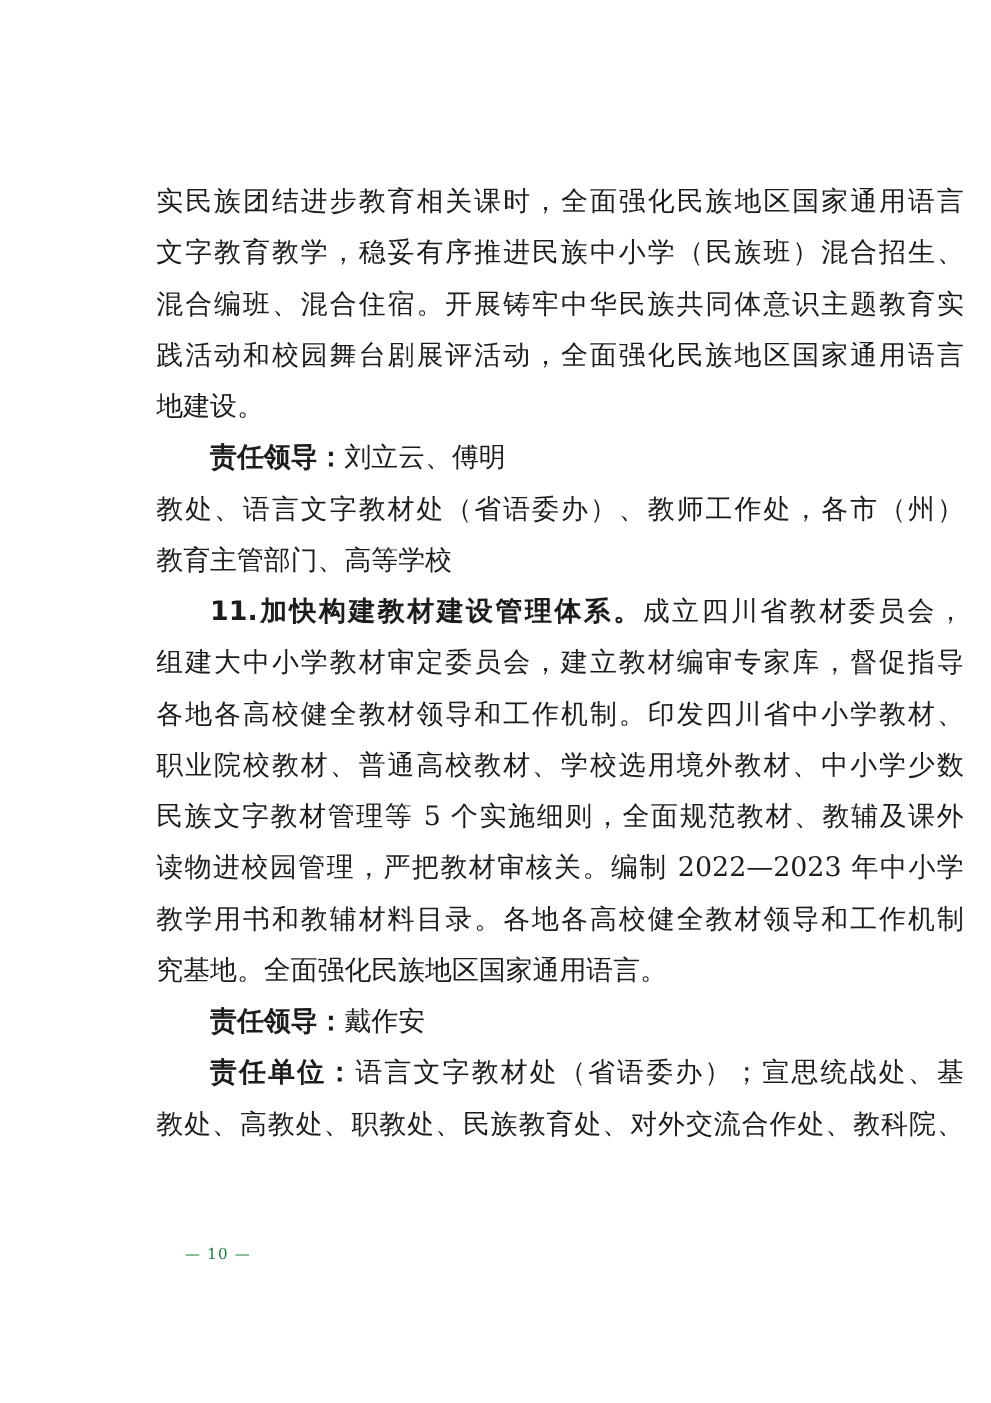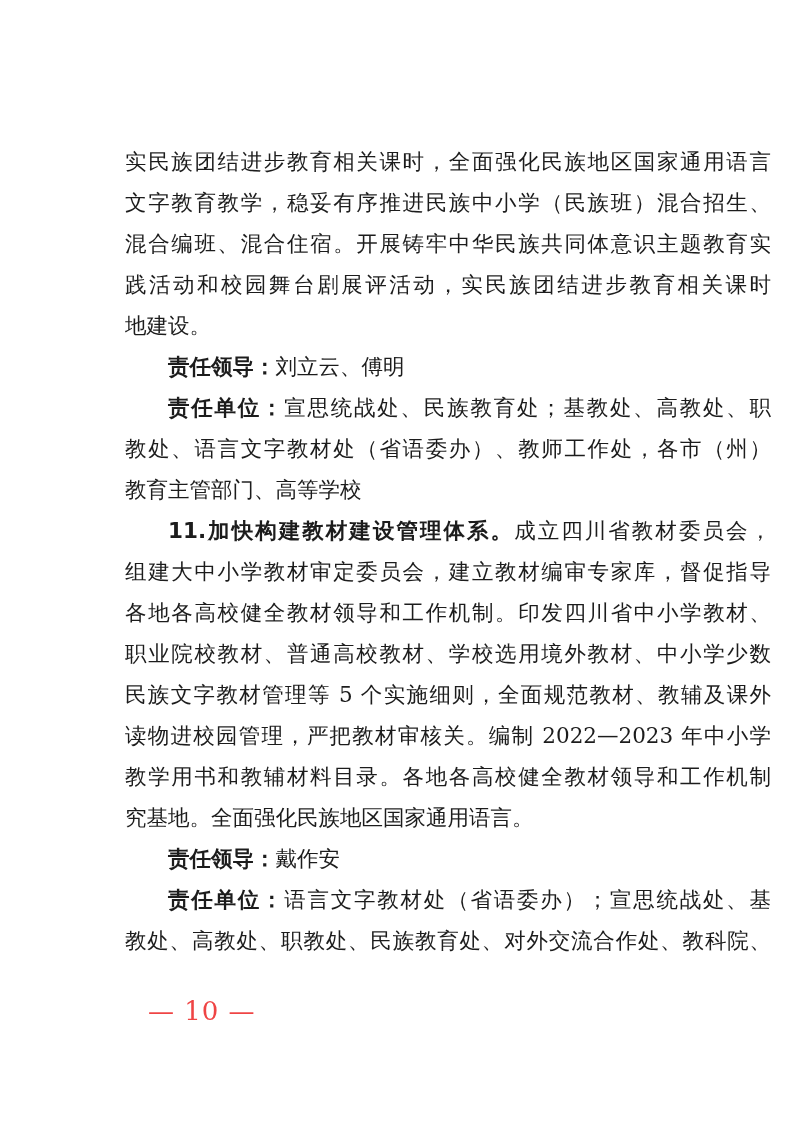--- a/index.html
+++ b/index.html
@@ -42,38 +42,37 @@
     font-weight: normal;
   }
   .seg.bold {
     font-family: "DejaVu Sans", "Liberation Sans", sans-serif;
     font-weight: 700;
   }
   .page-footer {
     position: absolute;
     left: 126px;
     top: 996px;
-    font-size: 26px;
+    font-size: 12px;
     letter-spacing: 1px;
-    color: #ef4444;
+    color: #15803d;
     font-family: "DejaVu Serif", "Liberation Serif", serif;
   }
 </style>
 </head>
 <body>
 
 <div class="page">
   <div class="doc-body">
       <div class="line justify"><span class="seg">实民族团结进步教育相关课时，全面强化民族地区国家通用语言</span></div>
       <div class="line justify"><span class="seg">文字教育教学，稳妥有序推进民族中小学（民族班）混合招生、</span></div>
       <div class="line justify"><span class="seg">混合编班、混合住宿。开展铸牢中华民族共同体意识主题教育实</span></div>
-      <div class="line justify"><span class="seg">践活动和校园舞台剧展评活动，实民族团结进步教育相关课时</span></div>
+      <div class="line justify"><span class="seg">践活动和校园舞台剧展评活动，全面强化民族地区国家通用语言</span></div>
       <div class="line"><span class="seg">地建设。</span></div>
       <div class="line indent"><span class="seg bold">责任领导：</span><span class="seg">刘立云、傅明</span></div>
-      <div class="line justify indent"><span class="seg bold">责任单位：</span><span class="seg">宣思统战处、民族教育处；基教处、高教处、职</span></div>
       <div class="line justify"><span class="seg">教处、语言文字教材处（省语委办）、教师工作处，各市（州）</span></div>
       <div class="line"><span class="seg">教育主管部门、高等学校</span></div>
       <div class="line justify indent"><span class="seg bold">11.加快构建教材建设管理体系。</span><span class="seg">成立四川省教材委员会，</span></div>
       <div class="line justify"><span class="seg">组建大中小学教材审定委员会，建立教材编审专家库，督促指导</span></div>
       <div class="line justify"><span class="seg">各地各高校健全教材领导和工作机制。印发四川省中小学教材、</span></div>
       <div class="line justify"><span class="seg">职业院校教材、普通高校教材、学校选用境外教材、中小学少数</span></div>
       <div class="line justify"><span class="seg">民族文字教材管理等 5 个实施细则，全面规范教材、教辅及课外</span></div>
       <div class="line justify"><span class="seg">读物进校园管理，严把教材审核关。编制 2022—2023 年中小学</span></div>
       <div class="line justify"><span class="seg">教学用书和教辅材料目录。各地各高校健全教材领导和工作机制</span></div>
       <div class="line"><span class="seg">究基地。全面强化民族地区国家通用语言。</span></div>

